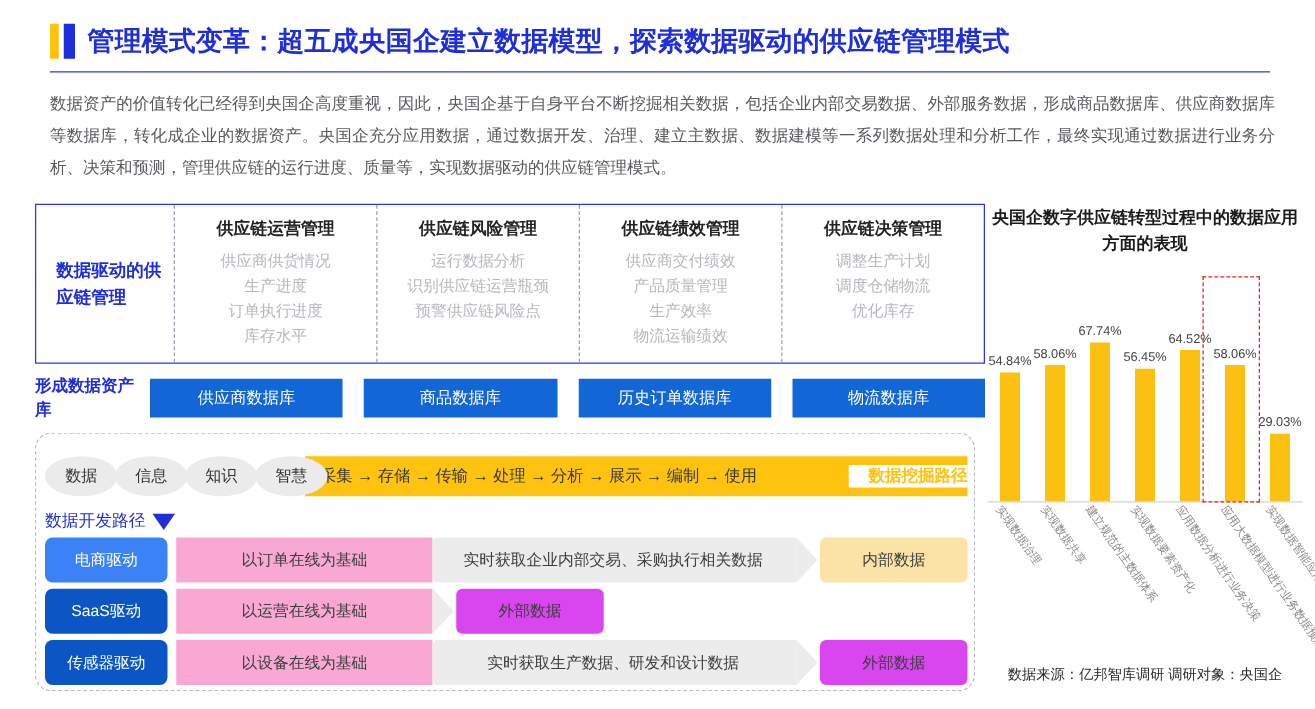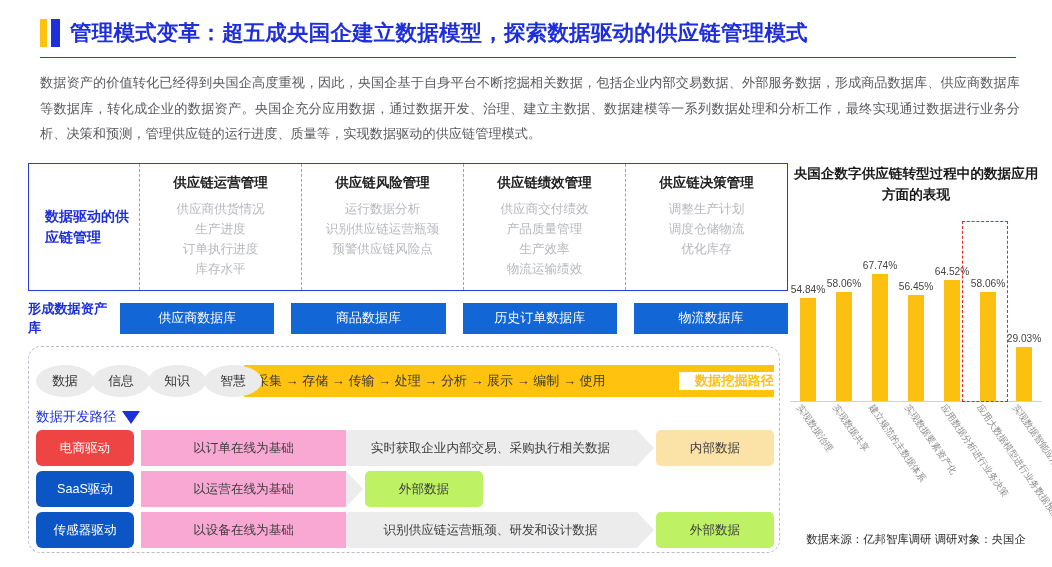--- a/index.html
+++ b/index.html
@@ -131,21 +131,21 @@
     border-right: 9px solid transparent; border-top: 13px solid #1F2EDB;
   }
 
   
   .drv-rows { position: absolute; left: 36px; top: 430px; width: 738px; }
   .drv-row { display: flex; align-items: stretch; height: 36px; margin-bottom: 5px; }
   .drv-tag {
     width: 98px; border-radius: 6px; color: #fff; font-size: 12.6px;
     display: flex; align-items: center; justify-content: center;
   }
-  .drv-tag.yellow { background: #ef4444; }
+  .drv-tag.yellow { background: #3b82f6; }
   .drv-tag.blue { background: #0B56C4; }
   .drv-c2 {
     width: 205px; background: #f9a8d4; margin-left: 7px; position: relative;
     display: flex; align-items: center; justify-content: center;
     font-size: 12.6px; color: #3d3d3d;
   }
   .drv-c2:after {
     content: ""; position: absolute; right: -17px; top: 0;
     border-top: 18px solid transparent; border-bottom: 18px solid transparent;
     border-left: 17px solid #ececec; z-index: 3;
@@ -160,21 +160,21 @@
     content: ""; position: absolute; right: -17px; top: 0;
     border-top: 18px solid transparent; border-bottom: 18px solid transparent;
     border-left: 17px solid #ececec; z-index: 3;
   }
   .drv-c4 {
     width: 118px; margin-left: 19px; border-radius: 5px;
     display: flex; align-items: center; justify-content: center;
     font-size: 12.6px; color: #3d3d3d;
   }
   .drv-c4.int { background: #FBE2A6; }
-  .drv-c4.ext { background: #bef264; }
+  .drv-c4.ext { background: #d946ef; }
 
   
   .chart-panel { position: absolute; left: 790px; top: 163px; width: 252px; height: 390px; }
   .chart-title {
     font-size: 13.6px; font-weight: bold; color: #1a1a1a; text-align: center;
     line-height: 21px; margin-bottom: 6px;
   }
   .plot { position: relative; width: 252px; height: 175px; margin-top: 22px; }
   .axis-line {
     position: absolute; left: 0; bottom: 0; width: 252px; height: 1px; background: #d2d2d2;
@@ -296,21 +296,21 @@
       <div class="drv-c4 int">内部数据</div>
     </div>
     <div class="drv-row">
       <div class="drv-tag blue">SaaS驱动</div>
       <div class="drv-c2">以运营在线为基础</div>
       <div class="drv-c4 ext">外部数据</div>
     </div>
     <div class="drv-row">
       <div class="drv-tag blue">传感器驱动</div>
       <div class="drv-c2">以设备在线为基础</div>
-      <div class="drv-c3">识别供应链运营瓶颈、研发和设计数据</div>
+      <div class="drv-c3">实时获取生产数据、研发和设计数据</div>
       <div class="drv-c4 ext">外部数据</div>
     </div>
   </div>
 
   <div class="chart-panel">
     <div class="chart-title">央国企数字供应链转型过程中的数据应用方面的表现</div>
     <div class="plot">
       <div class="bars" id="bars">
           <div class="bar-slot">
             <div class="bar-val">54.84%</div>

